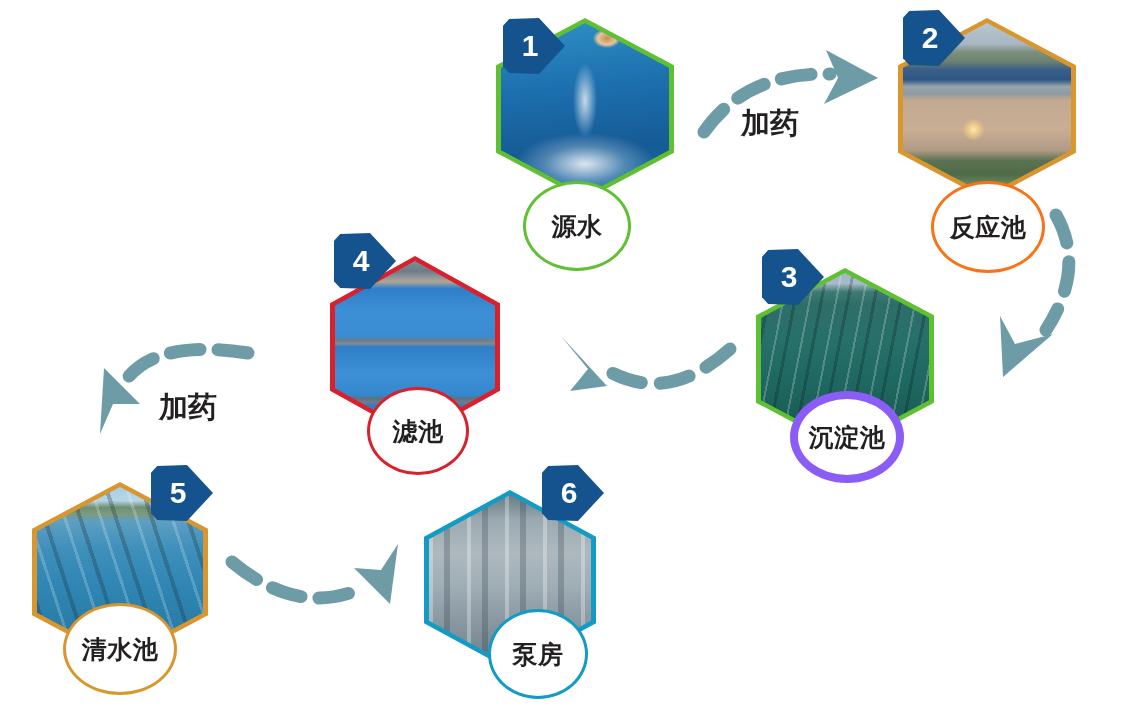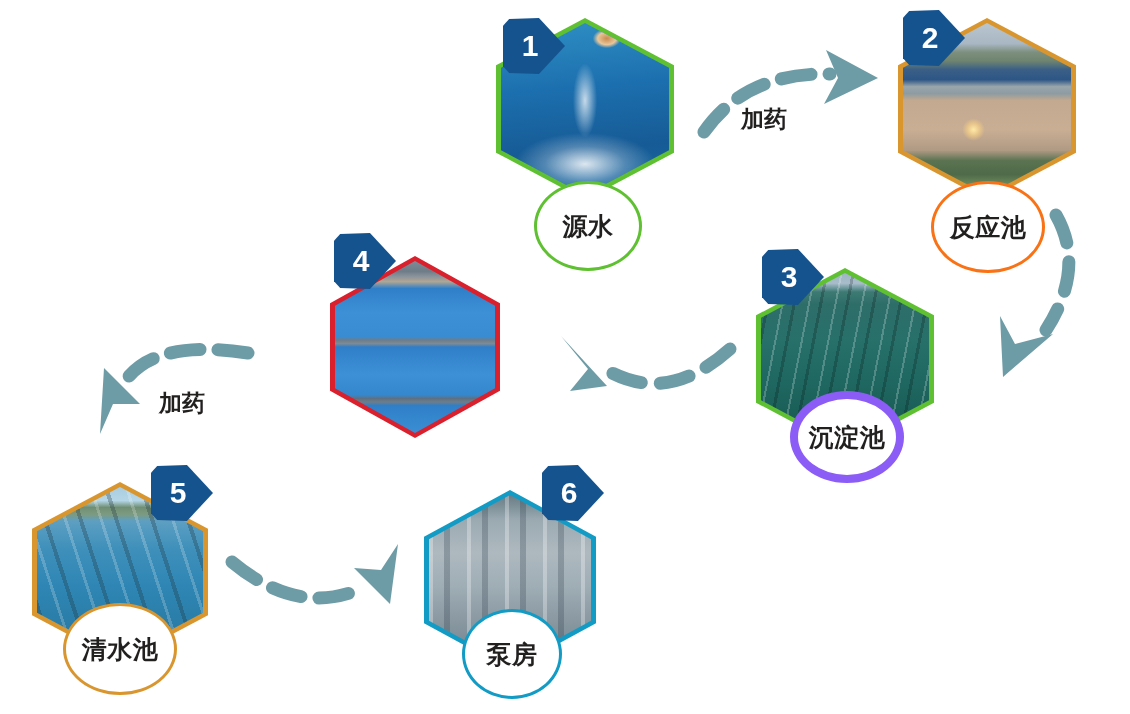--- a/index.html
+++ b/index.html
@@ -118,21 +118,21 @@
     position:absolute; z-index:7;
     display:flex; align-items:center; justify-content:center;
     background:#ffffff; border-radius:50%;
     font-size:25px; font-weight:700; color:#221f1f;
     letter-spacing:.5px; white-space:nowrap;
   }
 
   
   .arrow-label {
     position:absolute; z-index:8;
-    font-size:23px; font-weight:700; color:#221f1f; white-space:nowrap;
+    font-size:29px; font-weight:700; color:#221f1f; white-space:nowrap;
   }
 
   svg.flow { position:absolute; left:0; top:0; width:1130px; height:714px;
              pointer-events:none; z-index:3; }
 </style>
 </head>
 <body>
 
 <div id="stage">
 
@@ -167,21 +167,21 @@
 
   <div class="node" style="left:496px; top:18px; width:178px; height:182px;">
     <div class="hex-wrap">
       <div class="hex" style="background:#5fc031;"></div>
       <div class="hex-inner ph-source"></div>
     </div>
   </div>
   <div class="badge" style="left:503px; top:18px;">
     <span>1</span>
   </div>
-  <div class="cap" style="left:534px; top:181px; width:108px; height:90px; border:3px solid #5fc031;text-align:right;">
+  <div class="cap" style="left:523px; top:181px; width:108px; height:90px; border:3px solid #5fc031;text-align:right;">
     <span>源水</span>
   </div>
 
   <div class="node" style="left:898px; top:18px; width:178px; height:182px;">
     <div class="hex-wrap">
       <div class="hex" style="background:#d9962f;"></div>
       <div class="hex-inner ph-reaction"></div>
     </div>
   </div>
   <div class="badge" style="left:903px; top:10px;">
@@ -206,20 +206,23 @@
 
   <div class="node" style="left:330px; top:256px; width:170px; height:182px;">
     <div class="hex-wrap">
       <div class="hex" style="background:#d9202c;"></div>
       <div class="hex-inner ph-filter"></div>
     </div>
   </div>
   <div class="badge" style="left:334px; top:233px;">
     <span>4</span>
   </div>
+  <div class="cap" style="left:367px; top:387px; width:102px; height:88px; border:3px solid #d9202c;">
+    <span>滤池</span>
+  </div>
 
   <div class="node" style="left:32px; top:482px; width:176px; height:180px;">
     <div class="hex-wrap">
       <div class="hex" style="background:#d9962f;"></div>
       <div class="hex-inner ph-clear"></div>
     </div>
   </div>
   <div class="badge" style="left:151px; top:465px;">
     <span>5</span>
   </div>
@@ -229,21 +232,21 @@
 
   <div class="node" style="left:424px; top:490px; width:172px; height:180px;">
     <div class="hex-wrap">
       <div class="hex" style="background:#129bc4;"></div>
       <div class="hex-inner ph-pump"></div>
     </div>
   </div>
   <div class="badge" style="left:542px; top:465px;">
     <span>6</span>
   </div>
-  <div class="cap" style="left:462px; top:609px; width:100px; height:90px; border:3px solid #129bc4;">
+  <div class="cap" style="left:488px; top:609px; width:100px; height:90px; border:3px solid #129bc4;">
     <span>泵房</span>
   </div>
 
   <div class="arrow-label" style="left:741px; top:104px;">
     <span>加药</span>
   </div>
   <div class="arrow-label" style="left:159px; top:388px;">
     <span>加药</span>
   </div>
 

